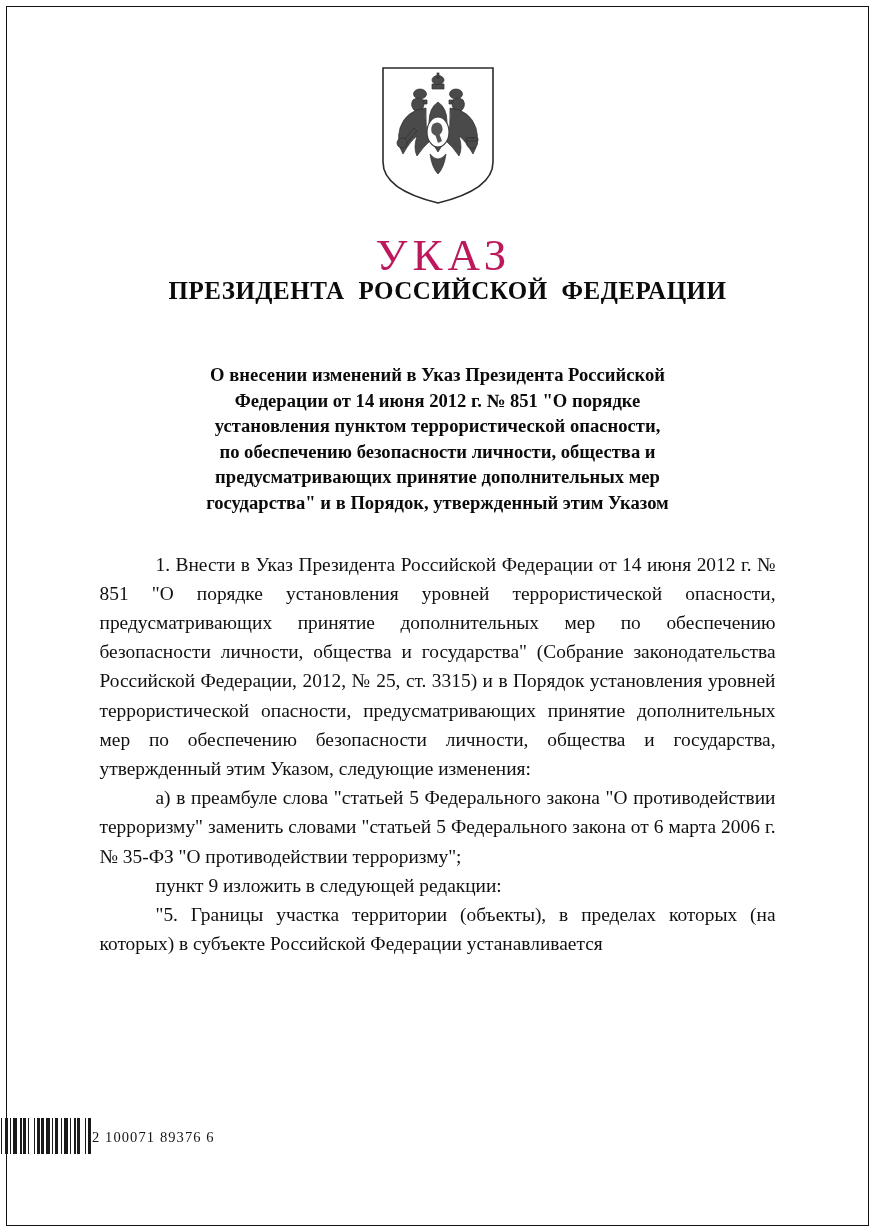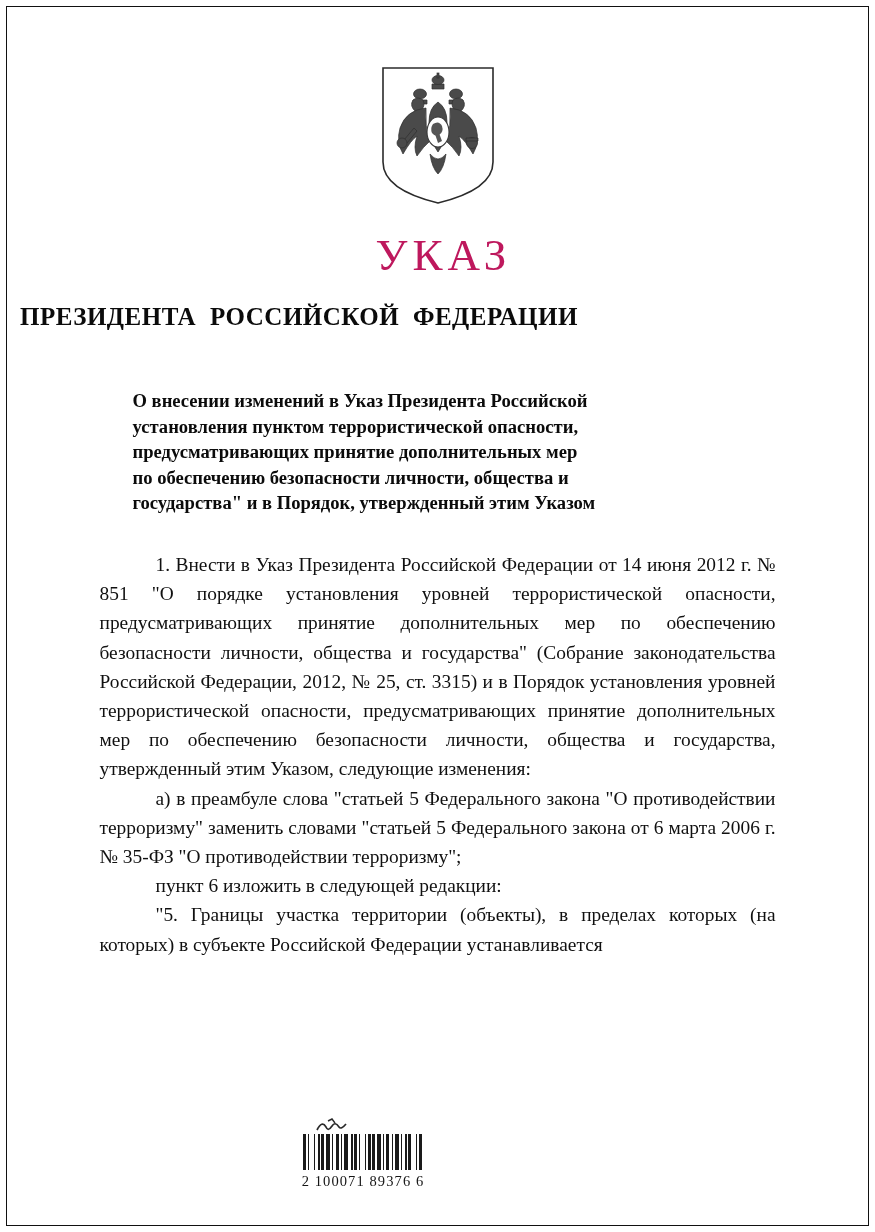--- a/index.html
+++ b/index.html
@@ -57,34 +57,35 @@
     text-align: center;
     font-size: 45px;
     font-weight: normal;
     letter-spacing: 5px;
     line-height: 1;
     margin-top: 28px;
     color: #be185d;
     margin-left: 12px;
   }
   .doc-subtitle {
+    text-align: center;
     font-size: 25px;
     font-weight: bold;
     letter-spacing: 0.5px;
     word-spacing: 7px;
     line-height: 1;
-    margin-top: 26px;
     color: #0b0b0b;
     padding-left: 20px;
   }
 
   
   .subject {
     margin: 59px auto 0 auto;
     width: 610px;
+    text-align: center;
     font-size: 18.6px;
     font-weight: bold;
     line-height: 25.6px;
     color: #0b0b0b;
   }
   .subject .ln { display: block; white-space: nowrap; }
 
   
   .body-text {
     margin: 34px auto 0 auto;
@@ -101,21 +102,21 @@
     text-indent: 56px;
   }
 
   
   .barcode-block {
     position: absolute;
     left: 0;
     top: 1118px;
     width: 726px;
     display: flex;
-    flex-direction: column;
+    flex-direction: row;
     align-items: center;
   }
   .scribble {
     width: 34px;
     height: 15px;
     margin-left: -62px;
     margin-bottom: 1px;
     display: block;
   }
   .barcode-bars {
@@ -183,30 +184,31 @@
         </g>
       </svg>
     </div>
 
     <div class="doc-title">УКАЗ</div>
 
     <div class="doc-subtitle">ПРЕЗИДЕНТА РОССИЙСКОЙ ФЕДЕРАЦИИ</div>
 
     <div class="subject">
         <span class="ln">О внесении изменений в Указ Президента Российской</span>
+        <span class="ln">Федерации от 14 июня 2012 г. № 851 "О порядке</span>
         <span class="ln">установления пунктом террористической опасности,</span>
+        <span class="ln">по обеспечению безопасности личности, общества и</span>
         <span class="ln">предусматривающих принятие дополнительных мер</span>
-        <span class="ln">по обеспечению безопасности личности, общества и</span>
         <span class="ln">государства" и в Порядок, утвержденный этим Указом</span>
       </div>
 
     <div class="body-text">
         <p class="para">1. Внести в Указ Президента Российской Федерации от 14 июня 2012 г. № 851 "О порядке установления уровней террористической опасности, предусматривающих принятие дополнительных мер по обеспечению безопасности личности, общества и государства" (Собрание законодательства Российской Федерации, 2012, № 25, ст. 3315) и в Порядок установления уровней террористической опасности, предусматривающих принятие дополнительных мер по обеспечению безопасности личности, общества и государства, утвержденный этим Указом, следующие изменения:</p>
         <p class="para">а) в преамбуле слова "статьей 5 Федерального закона "О противодействии терроризму" заменить словами "статьей 5 Федерального закона от 6 марта 2006 г. № 35-ФЗ "О противодействии терроризму";</p>
-        <p class="para">пункт 6 изложить в следующей редакции:</p>
+        <p class="para">пункт 9 изложить в следующей редакции:</p>
         <p class="para">"5. Границы участка территории (объекты), в пределах которых (на которых) в субъекте Российской Федерации устанавливается</p>
       </div>
 
   </div>
 
   <div class="barcode-block">
     <svg class="scribble" viewBox="0 0 34 15">
       <path d="M2 12 q5 -10 9 -3 q2 5 6 -1 q3 -5 7 1 q2 3 7 -3" fill="none" stroke="#2a2a2a" stroke-width="1.7"></path>
       <path d="M13 3 l4 -2 l3 4" fill="none" stroke="#2a2a2a" stroke-width="1.4"></path>
     </svg>

